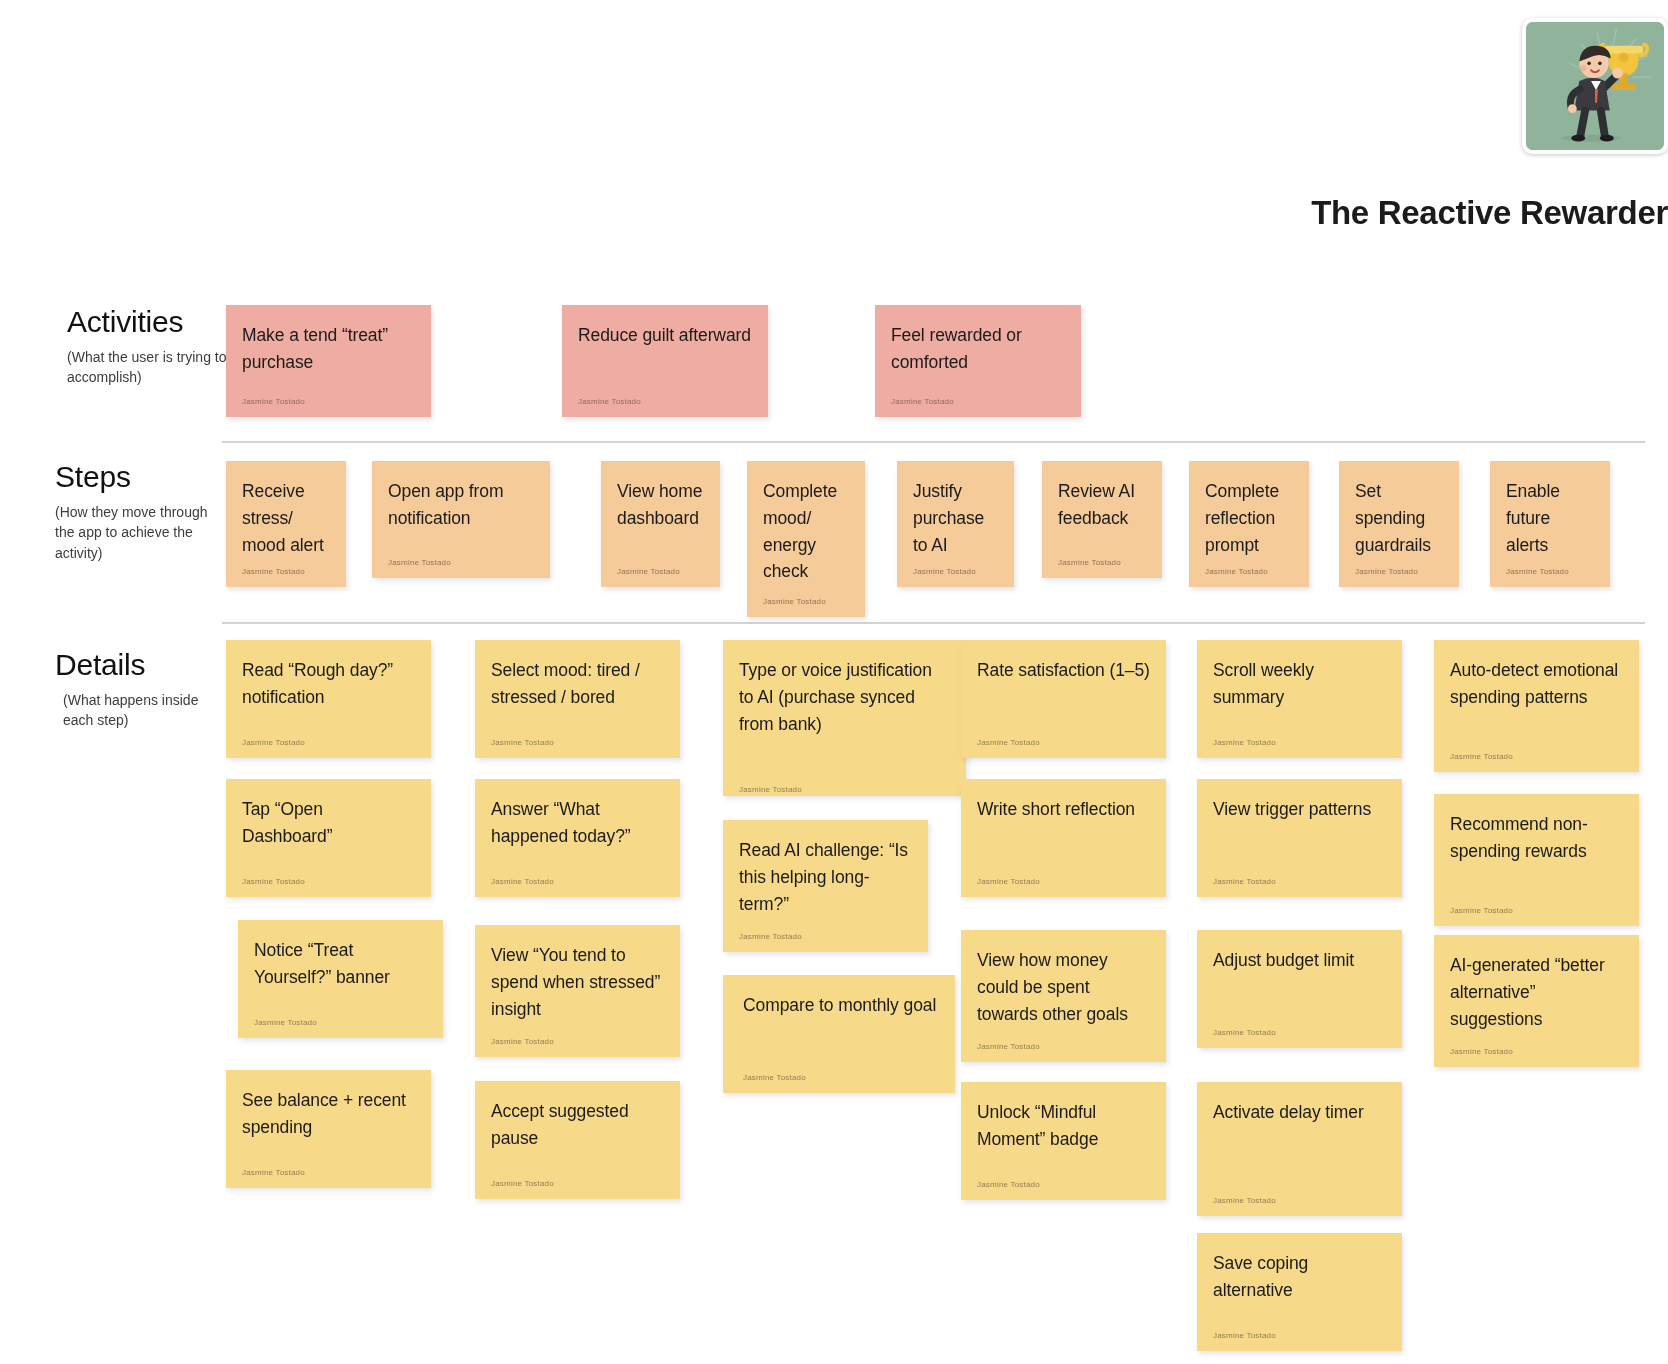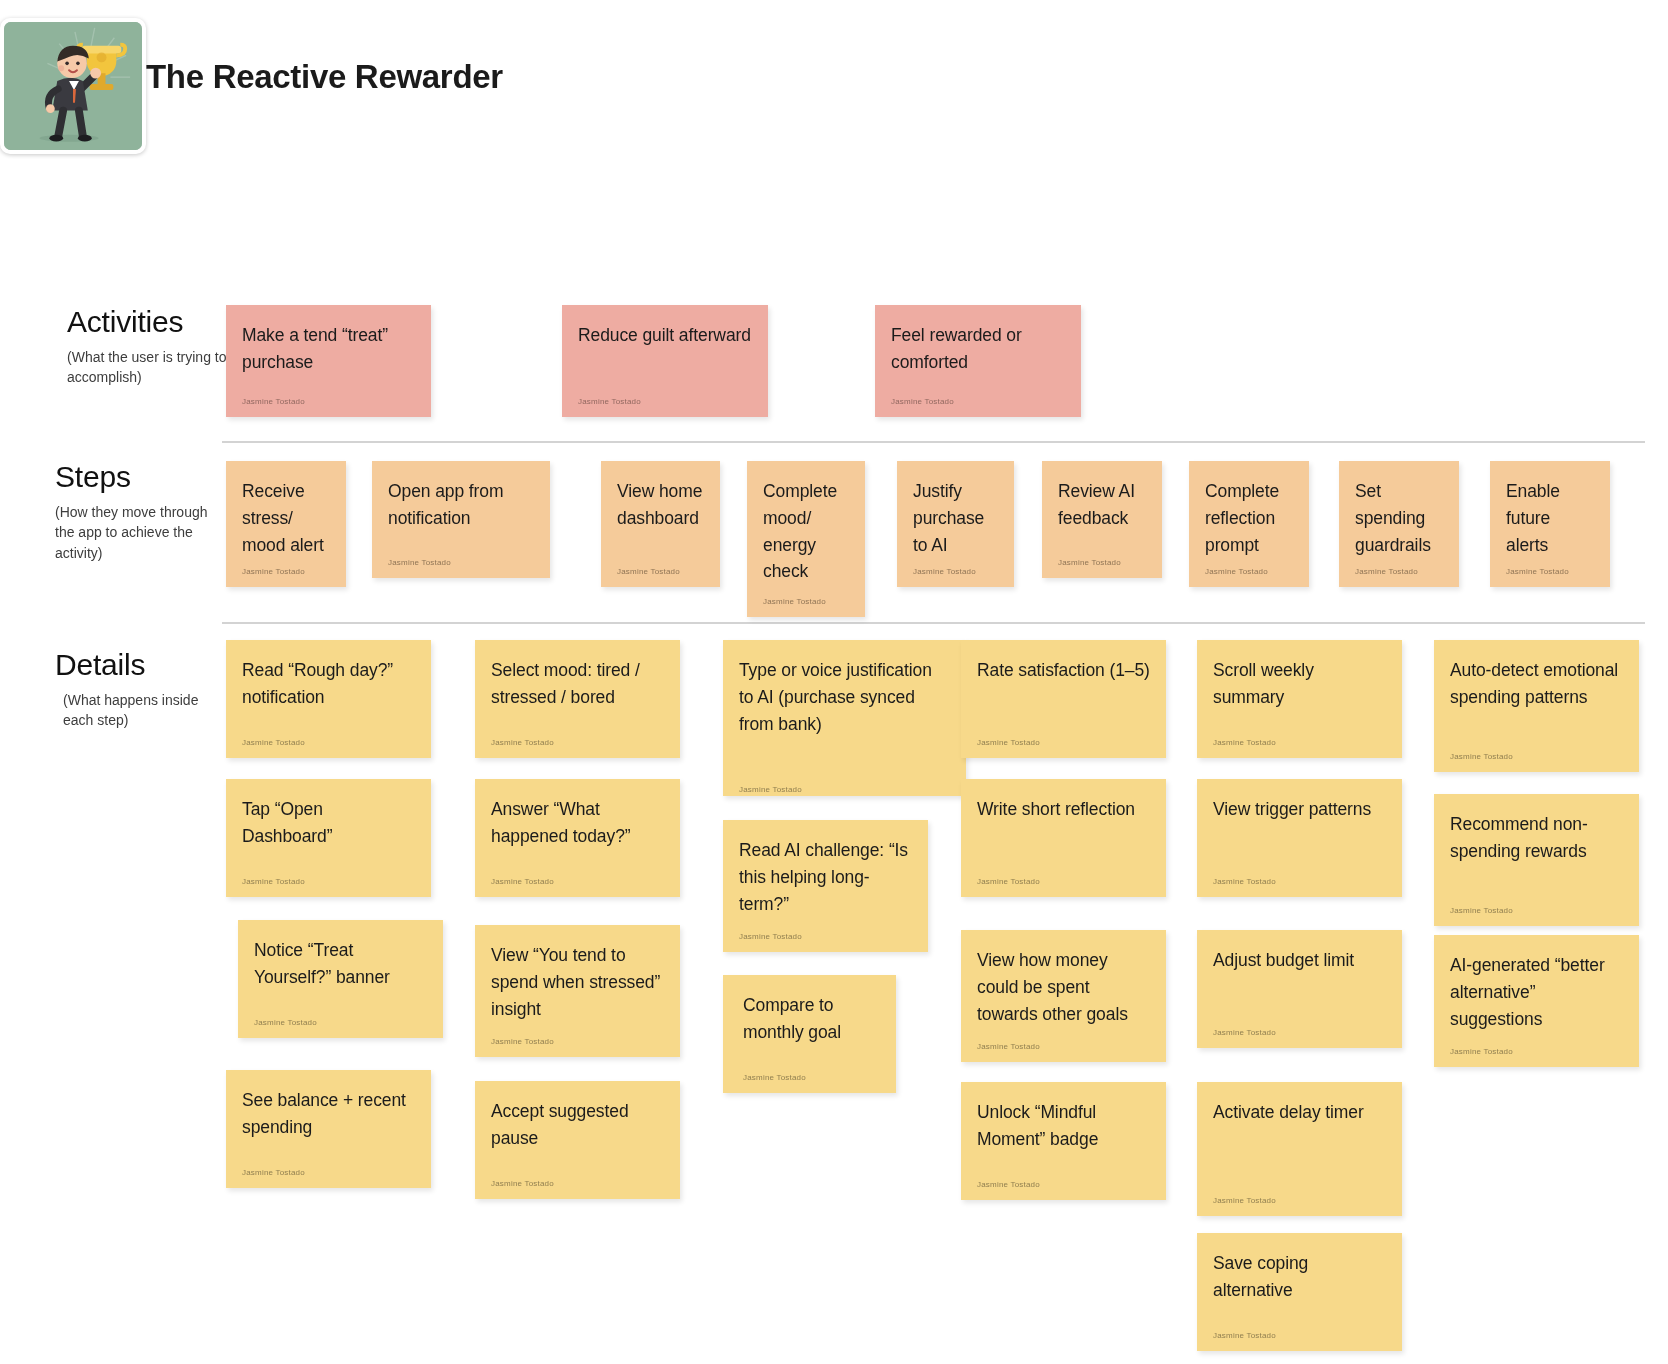--- a/index.html
+++ b/index.html
@@ -15,22 +15,22 @@
     font-family: "Liberation Sans", "DejaVu Sans", sans-serif;
     color: #1a1a1a;
     overflow: hidden;
   }
 
   
   .header {
     position: absolute;
     top: 0; left: 0; right: 0;
     display: flex;
-    flex-direction: row;
-    align-items: flex-start;
+    flex-direction: column;
+    align-items: flex-end;
     padding-top: 18px;
   }
   .avatar-frame {
     width: 146px;
     height: 136px;
     border-radius: 10px;
     background: #ffffff;
     box-shadow: 0 1px 4px rgba(0,0,0,0.22);
     padding: 4px;
     box-sizing: border-box;
@@ -276,21 +276,21 @@
 </div>
 
 <div class="card detail" style="left:723px; top:640px; width:243px; height:156px;gap:48px;">
   <div class="card-text">Type or voice justification to AI (purchase synced from bank)</div>
   <div class="card-author">Jasmine Tostado</div>
 </div>
 <div class="card detail" style="left:723px; top:820px; width:205px; height:132px;">
   <div class="card-text">Read AI challenge: “Is this helping long-term?”</div>
   <div class="card-author">Jasmine Tostado</div>
 </div>
-<div class="card detail" style="left:723px; top:975px; width:173px; height:118px;padding-left:20px;">
+<div class="card detail" style="left:723px; top:975px; width:232px; height:118px;padding-left:20px;">
   <div class="card-text">Compare to monthly goal</div>
   <div class="card-author">Jasmine Tostado</div>
 </div>
 
 <div class="card detail" style="left:961px; top:640px; width:205px; height:118px;">
   <div class="card-text">Rate satisfaction (1–5)</div>
   <div class="card-author">Jasmine Tostado</div>
 </div>
 <div class="card detail" style="left:961px; top:779px; width:205px; height:118px;">
   <div class="card-text">Write short reflection</div>

